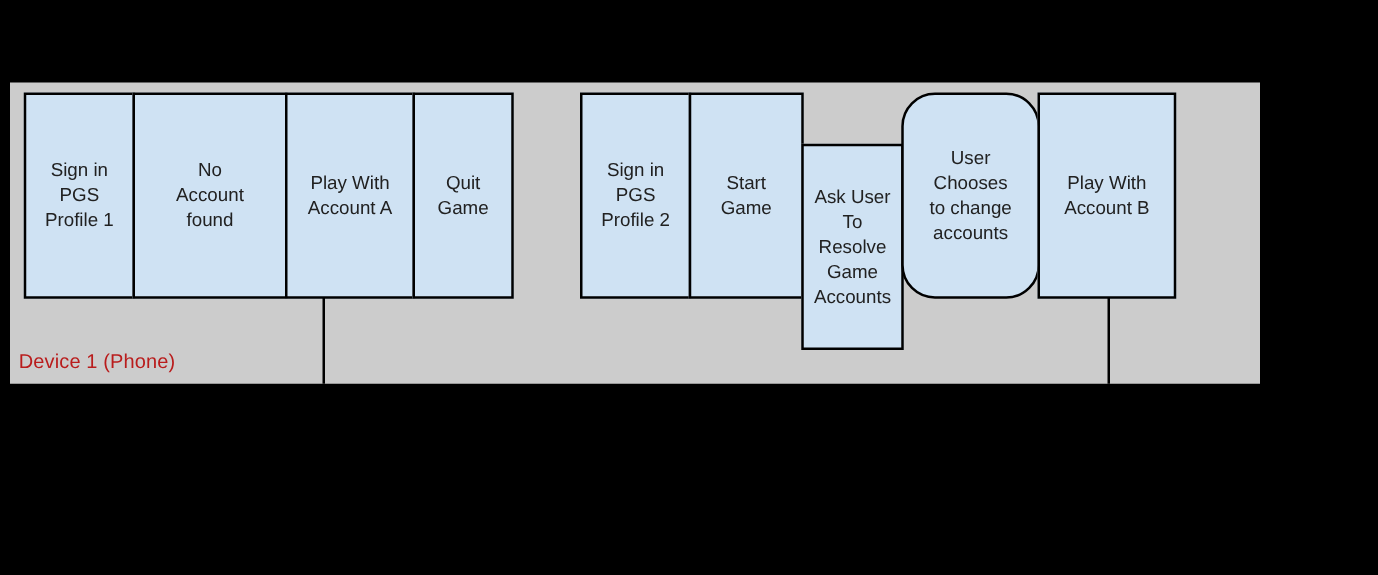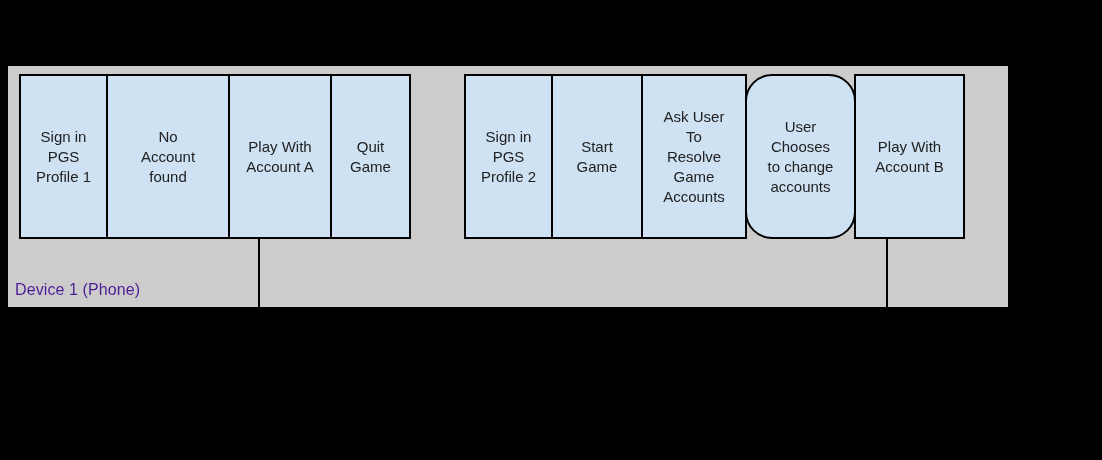--- a/index.html
+++ b/index.html
@@ -21,21 +21,21 @@
     top: 66px;
     width: 1000px;
     height: 241px;
     background: #cccccc;
   }
   .lane-label {
     position: absolute;
     left: 7px;
     bottom: 8px;
     font-size: 16px;
-    color: #4c1d95;
+    color: #b91c1c;
     letter-spacing: 0.1px;
     white-space: nowrap;
   }
   .flow-group {
     position: absolute;
     top: 74px;
     display: flex;
     align-items: stretch;
   }
   .flow-group-left  { left: 19px;  }
@@ -57,21 +57,21 @@
   }
   .flow-box + .flow-box { margin-left: -2px; }
   
   .w-b1 { width: 89px; }
   .w-b2 { width: 124px; }
   .w-b3 { width: 104px; }
   .w-b4 { width: 81px; }
   
   .w-r1 { width: 89px; }
   .w-r2 { width: 92px; }
-  .w-r3 { width: 106px; }
+  .w-r3 { width: 82px; margin-top: 41px; }
   .w-r4 { width: 111px; border-radius: 27px; }
   .w-r5 { width: 111px; }
   .connector {
     position: absolute;
     top: 238px;
     width: 2px;
     height: 69px;
     background: #000000;
   }
   .connector-a { left: 258px; }

